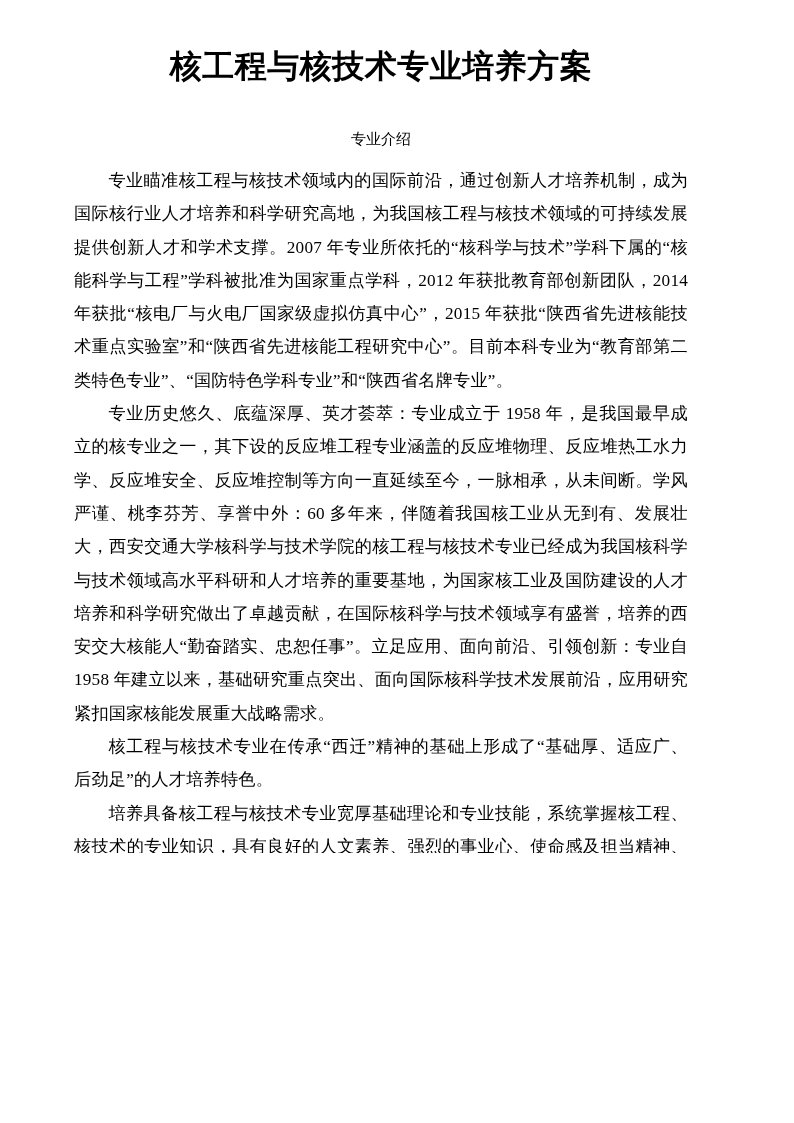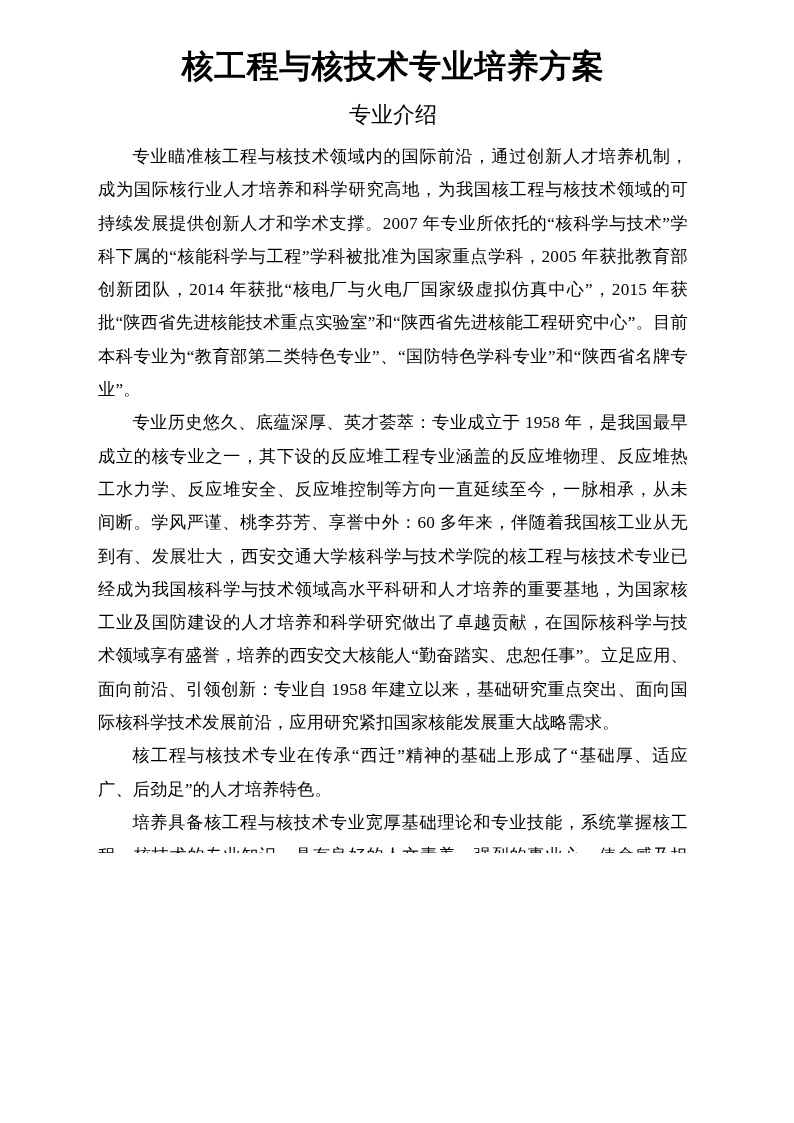--- a/index.html
+++ b/index.html
@@ -8,34 +8,34 @@
     background: #ffffff;
   }
   .page {
     position: relative;
     width: 794px;
     height: 853px;
     background: #ffffff;
     color: #000000;
     font-family: "Liberation Serif", "DejaVu Serif", serif;
     box-sizing: border-box;
-    padding: 44px 106px 0 98px;
+    padding: 44px 106px 0 74px;
     overflow: hidden;
   }
   .doc-title {
     margin: 0;
     font-size: 32px;
     font-weight: 700;
     line-height: 44px;
     text-align: center;
     letter-spacing: 0.5px;
   }
   .doc-subtitle {
-    margin: 12px 0 0 0;
-    font-size: 22px;
+    margin: 36px 0 0 0;
+    font-size: 15px;
     font-weight: 400;
     line-height: 30px;
     text-align: center;
   }
   p.body-para {
     margin: 0;
     font-size: 17.2px;
     line-height: 33.3px;
     text-align: justify;
     text-indent: 2em;
@@ -60,21 +60,21 @@
 </style>
 </head>
 <body>
 
 <div class="page">
 
   <h1 class="doc-title">核工程与核技术专业培养方案</h1>
 
   <h2 class="doc-subtitle">专业介绍</h2>
 
-  <p class="body-para first-para">专业瞄准核工程与核技术领域内的国际前沿，通过创新人才培养机制，成为国际核行业人才培养和科学研究高地，为我国核工程与核技术领域的可持续发展提供创新人才和学术支撑。2007 年专业所依托的“核科学与技术”学科下属的“核能科学与工程”学科被批准为国家重点学科，2005 年获批教育部创新团队，2014 年获批“核电厂与火电厂国家级虚拟仿真中心”，2015 年获批“陕西省先进核能技术重点实验室”和“陕西省先进核能工程研究中心”。目前本科专业为“教育部第二类特色专业”、“国防特色学科专业”和“陕西省名牌专业”。</p>
+  <p class="body-para first-para">专业瞄准核工程与核技术领域内的国际前沿，通过创新人才培养机制，成为国际核行业人才培养和科学研究高地，为我国核工程与核技术领域的可持续发展提供创新人才和学术支撑。2007 年专业所依托的“核科学与技术”学科下属的“核能科学与工程”学科被批准为国家重点学科，2012 年获批教育部创新团队，2014 年获批“核电厂与火电厂国家级虚拟仿真中心”，2015 年获批“陕西省先进核能技术重点实验室”和“陕西省先进核能工程研究中心”。目前本科专业为“教育部第二类特色专业”、“国防特色学科专业”和“陕西省名牌专业”。</p>
 
   <p class="body-para">专业历史悠久、底蕴深厚、英才荟萃：专业成立于 1958 年，是我国最早成立的核专业之一，其下设的反应堆工程专业涵盖的反应堆物理、反应堆热工水力学、反应堆安全、反应堆控制等方向一直延续至今，一脉相承，从未间断。学风严谨、桃李芬芳、享誉中外：60 多年来，伴随着我国核工业从无到有、发展壮大，西安交通大学核科学与技术学院的核工程与核技术专业已经成为我国核科学与技术领域高水平科研和人才培养的重要基地，为国家核工业及国防建设的人才培养和科学研究做出了卓越贡献，在国际核科学与技术领域享有盛誉，培养的西安交大核能人“勤奋踏实、忠恕任事”。立足应用、面向前沿、引领创新：专业自 1958 年建立以来，基础研究重点突出、面向国际核科学技术发展前沿，应用研究紧扣国家核能发展重大战略需求。</p>
 
   <p class="body-para">核工程与核技术专业在传承“西迁”精神的基础上形成了“基础厚、适应广、后劲足”的人才培养特色。</p>
 
 
   <p class="body-para section-first-para">培养具备核工程与核技术专业宽厚基础理论和专业技能，系统掌握核工程、核技术的专业知识，具有良好的人文素养、强烈的事业心、使命感及担当精神、宽广的国际视野、富于进取的实践能力与创新精神，具有提出和解决复杂工程问题的能力，具有团队合作与组织管理能力，能在行业和学科起引领作用的高素质专门人才。</p>
 
 
 </div>

